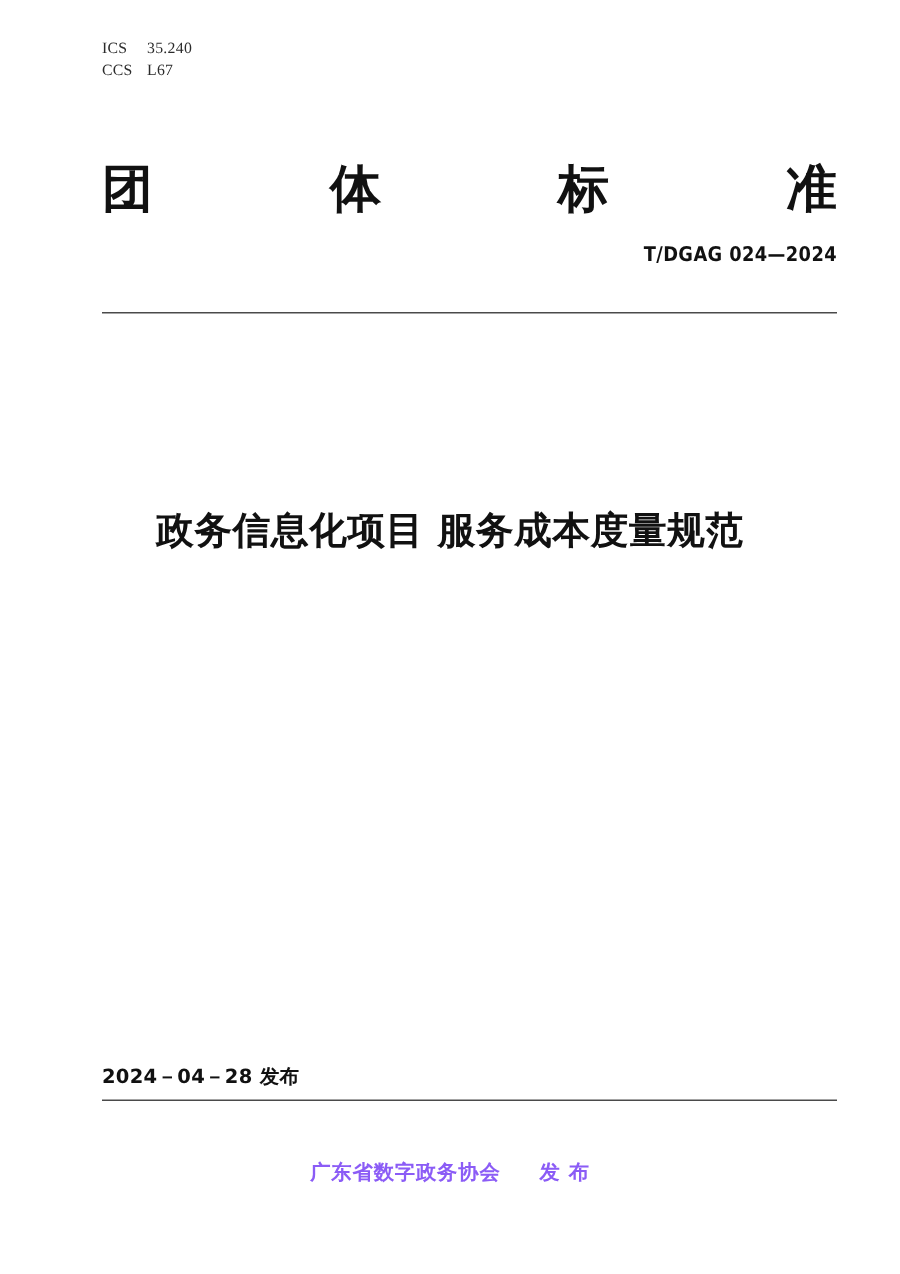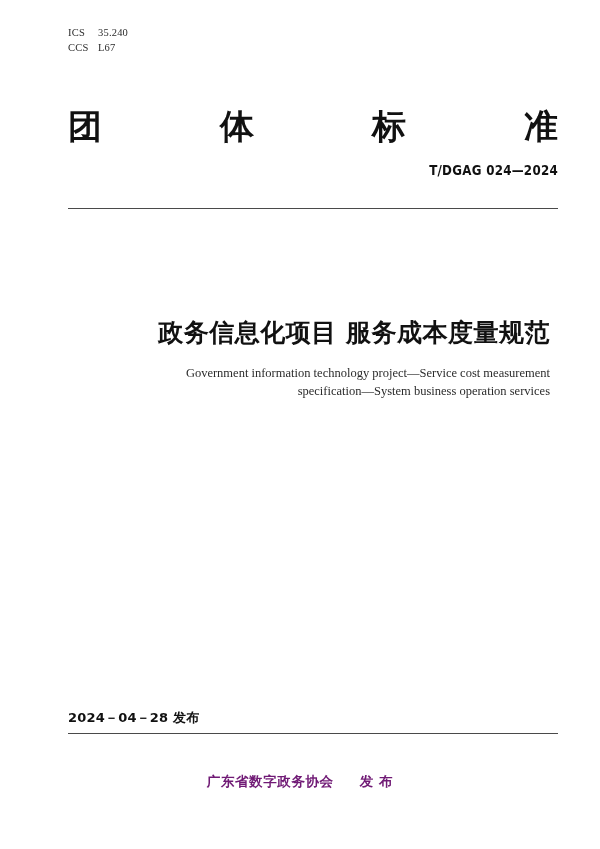--- a/index.html
+++ b/index.html
@@ -91,23 +91,23 @@
     top: 733px;
     width: 490px;
     height: 1px;
     background: #4a4a4a;
   }
 
   
   .title-block {
     position: absolute;
     left: 50px;
-    top: 315px;
+    top: 336px;
     width: 500px;
-    text-align: right;
+    text-align: center;
   }
   .title-cn {
     font-family: "DejaVu Sans", "Liberation Sans", sans-serif;
     font-size: 25px;
     font-weight: 700;
     line-height: 36px;
     color: #111111;
     letter-spacing: 0.5px;
   }
   .subtitle-en {
@@ -142,21 +142,21 @@
   
   .publisher {
     position: absolute;
     left: 50px;
     top: 773px;
     width: 500px;
     text-align: center;
     font-family: "DejaVu Sans", "Liberation Sans", sans-serif;
     font-size: 13.5px;
     font-weight: 700;
-    color: #701a75;
+    color: #8b5cf6;
     white-space: pre;
     letter-spacing: 0.6px;
   }
   .publisher-gap { display: inline-block; width: 26px; }
 </style>
 </head>
 <body>
 
 <div class="page">
 
@@ -171,24 +171,20 @@
     <span class="banner-char">标</span>
     <span class="banner-char">准</span>
   </div>
 
   <div class="std-no">T/DGAG 024—2024</div>
 
   <div class="rule-top"></div>
 
   <div class="title-block">
     <div class="title-cn">政务信息化项目 服务成本度量规范</div>
-    <div class="subtitle-en">
-      <span class="subtitle-line">Government information technology project—Service cost measurement</span>
-      <span class="subtitle-line">specification—System business operation services</span>
-    </div>
   </div>
 
   <div class="dates">
     <span class="date-item">2024－04－28 发布</span>
   </div>
 
   <div class="rule-bottom"></div>
 
   <div class="publisher"><span>广东省数字政务协会</span><span class="publisher-gap"></span><span>发 布</span></div>
 

